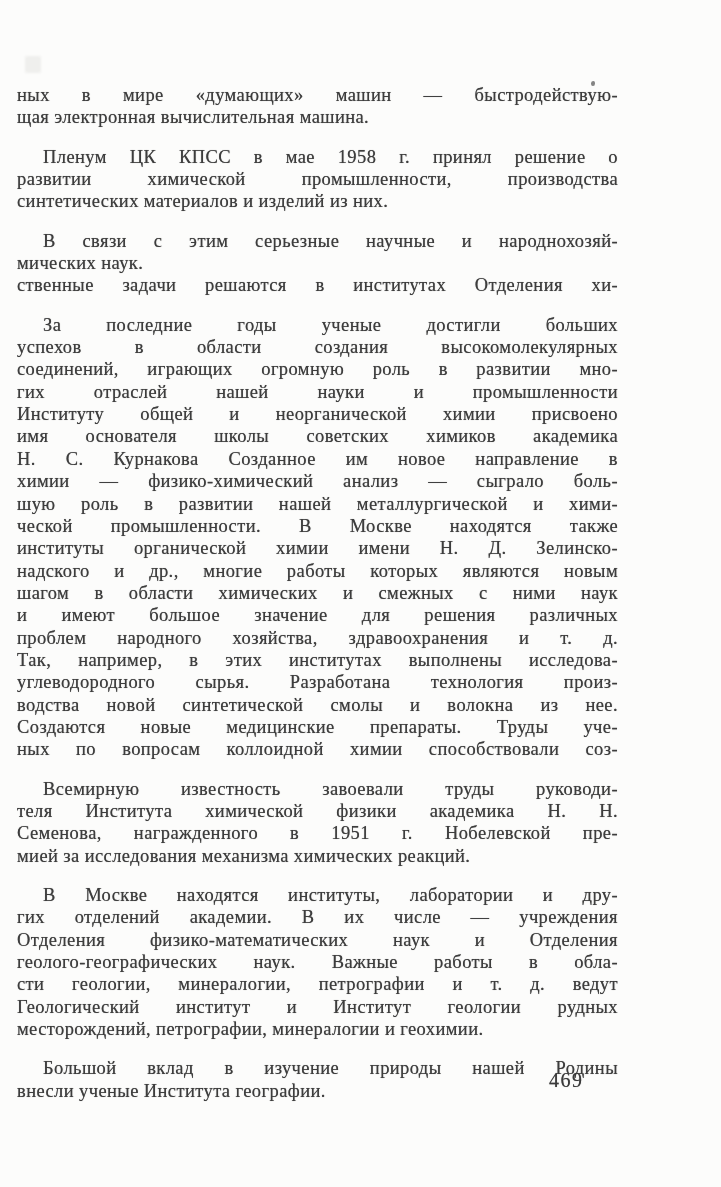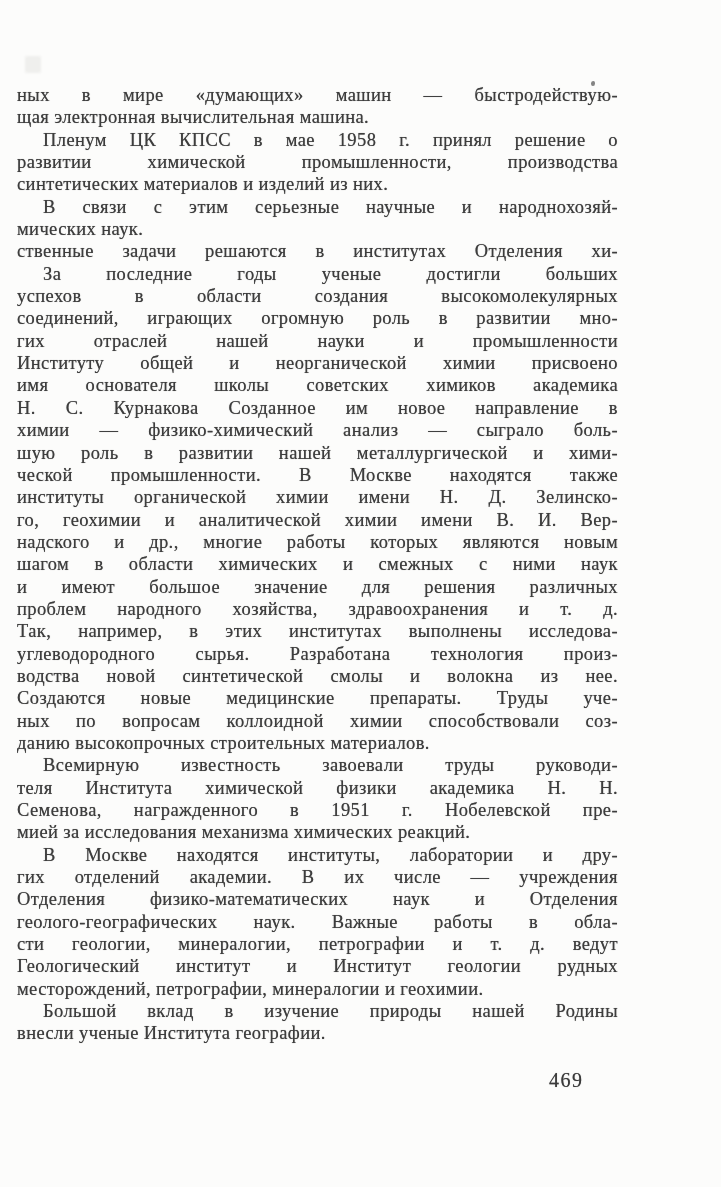--- a/index.html
+++ b/index.html
@@ -23,21 +23,21 @@
     color: #3d3d3d;
     text-shadow: 0 0 0.7px rgba(61,61,61,0.75);
   }
   .line {
     text-align: justify;
     text-align-last: justify;
     white-space: nowrap; 
   }
   .line { white-space: normal; height: 22.35px; overflow: hidden; }
   .line.para-end { text-align-last: left; }
-  .line.indent { padding-left: 26px; }
+  .line.indent { padding-left: 26px; margin-top: 17px; }
   .page-number {
     position: absolute;
     left: 549px; top: 1069px;
     font-size: 20px;
     letter-spacing: 1.5px;
     color: #3a3a3a;
     text-shadow: 0 0 0.7px rgba(58,58,58,0.7);
   }
   .scan-smudge {
     position: absolute;
@@ -73,31 +73,29 @@
       <div class="line">успехов в области создания высокомолекулярных</div>
       <div class="line">соединений, играющих огромную роль в развитии мно-</div>
       <div class="line">гих отраслей нашей науки и промышленности</div>
       <div class="line">Институту общей и неорганической химии присвоено</div>
       <div class="line">имя основателя школы советских химиков академика</div>
       <div class="line">Н. С. Курнакова Созданное им новое направление в</div>
       <div class="line">химии — физико-химический анализ — сыграло боль-</div>
       <div class="line">шую роль в развитии нашей металлургической и хими-</div>
       <div class="line">ческой промышленности. В Москве находятся также</div>
       <div class="line">институты органической химии имени Н. Д. Зелинско-</div>
-      <div class="line">го, геохимии и аналитической химии имени В. И. Вер-</div>
       <div class="line">надского и др., многие работы которых являются новым</div>
       <div class="line">шагом в области химических и смежных с ними наук</div>
       <div class="line">и имеют большое значение для решения различных</div>
       <div class="line">проблем народного хозяйства, здравоохранения и т. д.</div>
       <div class="line">Так, например, в этих институтах выполнены исследова-</div>
       <div class="line">углеводородного сырья. Разработана технология произ-</div>
       <div class="line">водства новой синтетической смолы и волокна из нее.</div>
       <div class="line">Создаются новые медицинские препараты. Труды уче-</div>
       <div class="line">ных по вопросам коллоидной химии способствовали соз-</div>
-      <div class="line para-end">данию высокопрочных строительных материалов.</div>
       <div class="line indent">Всемирную известность завоевали труды руководи-</div>
       <div class="line">теля Института химической физики академика Н. Н.</div>
       <div class="line">Семенова, награжденного в 1951 г. Нобелевской пре-</div>
       <div class="line para-end">мией за исследования механизма химических реакций.</div>
       <div class="line indent">В Москве находятся институты, лаборатории и дру-</div>
       <div class="line">гих отделений академии. В их числе — учреждения</div>
       <div class="line">Отделения физико-математических наук и Отделения</div>
       <div class="line">геолого-географических наук. Важные работы в обла-</div>
       <div class="line">сти геологии, минералогии, петрографии и т. д. ведут</div>
       <div class="line">Геологический институт и Институт геологии рудных</div>

